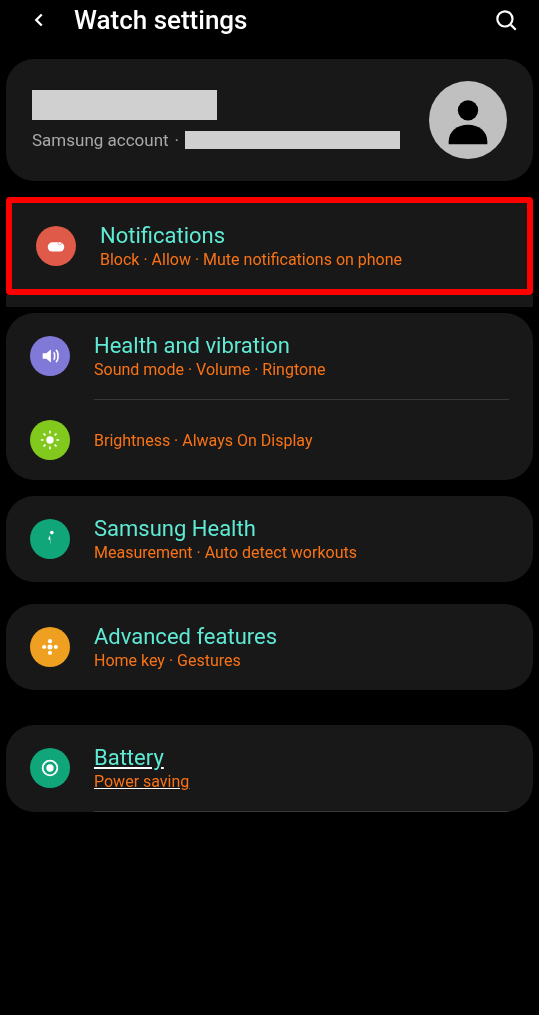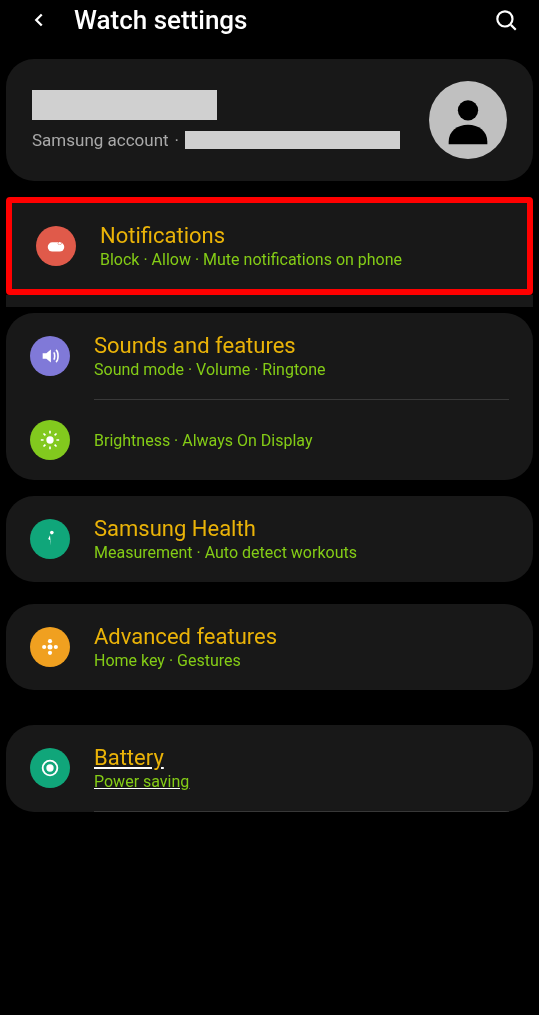--- a/index.html
+++ b/index.html
@@ -86,26 +86,26 @@
       height: 40px;
       border-radius: 50%;
       display: flex;
       align-items: center;
       justify-content: center;
       flex-shrink: 0;
     }
     .item-text { flex: 1; }
     .item-title {
       font-size: 22px;
-      color: #eab308;
+      color: #5eead4;
       margin-bottom: 2px;
     }
     .item-sub {
       font-size: 16px;
-      color: #84cc16;
+      color: #f97316;
     }
     .divider {
       height: 1px;
       background: #383838;
       margin-left: 88px;
       margin-right: 24px;
     }
     .highlight-box {
       border: 6px solid #ff0000;
       margin: 16px 6px 0 6px;
@@ -180,21 +180,21 @@
 
 <div class="card">
   <div class="settings-item">
     <div class="icon-circle bg-purple">
       <svg width="22" height="22" viewBox="0 0 24 24" fill="#fff">
           <path d="M4 9v6h4l5 4V5L8 9H4z"></path>
           <path d="M16 8c1.5 1 1.5 7 0 8M18.5 5.5c3 2 3 11 0 13" fill="none" stroke="#fff" stroke-width="1.8"></path>
         </svg>
     </div>
     <div class="item-text">
-      <div class="item-title">Sounds and features</div>
+      <div class="item-title">Health and vibration</div>
       <div class="item-sub">Sound mode · Volume · Ringtone</div>
     </div>
   </div>
   <div class="divider"></div>
   <div class="settings-item">
     <div class="icon-circle bg-green">
       <svg width="22" height="22" viewBox="0 0 24 24" fill="#fff">
           <circle cx="12" cy="12" r="4"></circle>
           <g stroke="#fff" stroke-width="1.8">
             <line x1="12" y1="2" x2="12" y2="5"></line>

